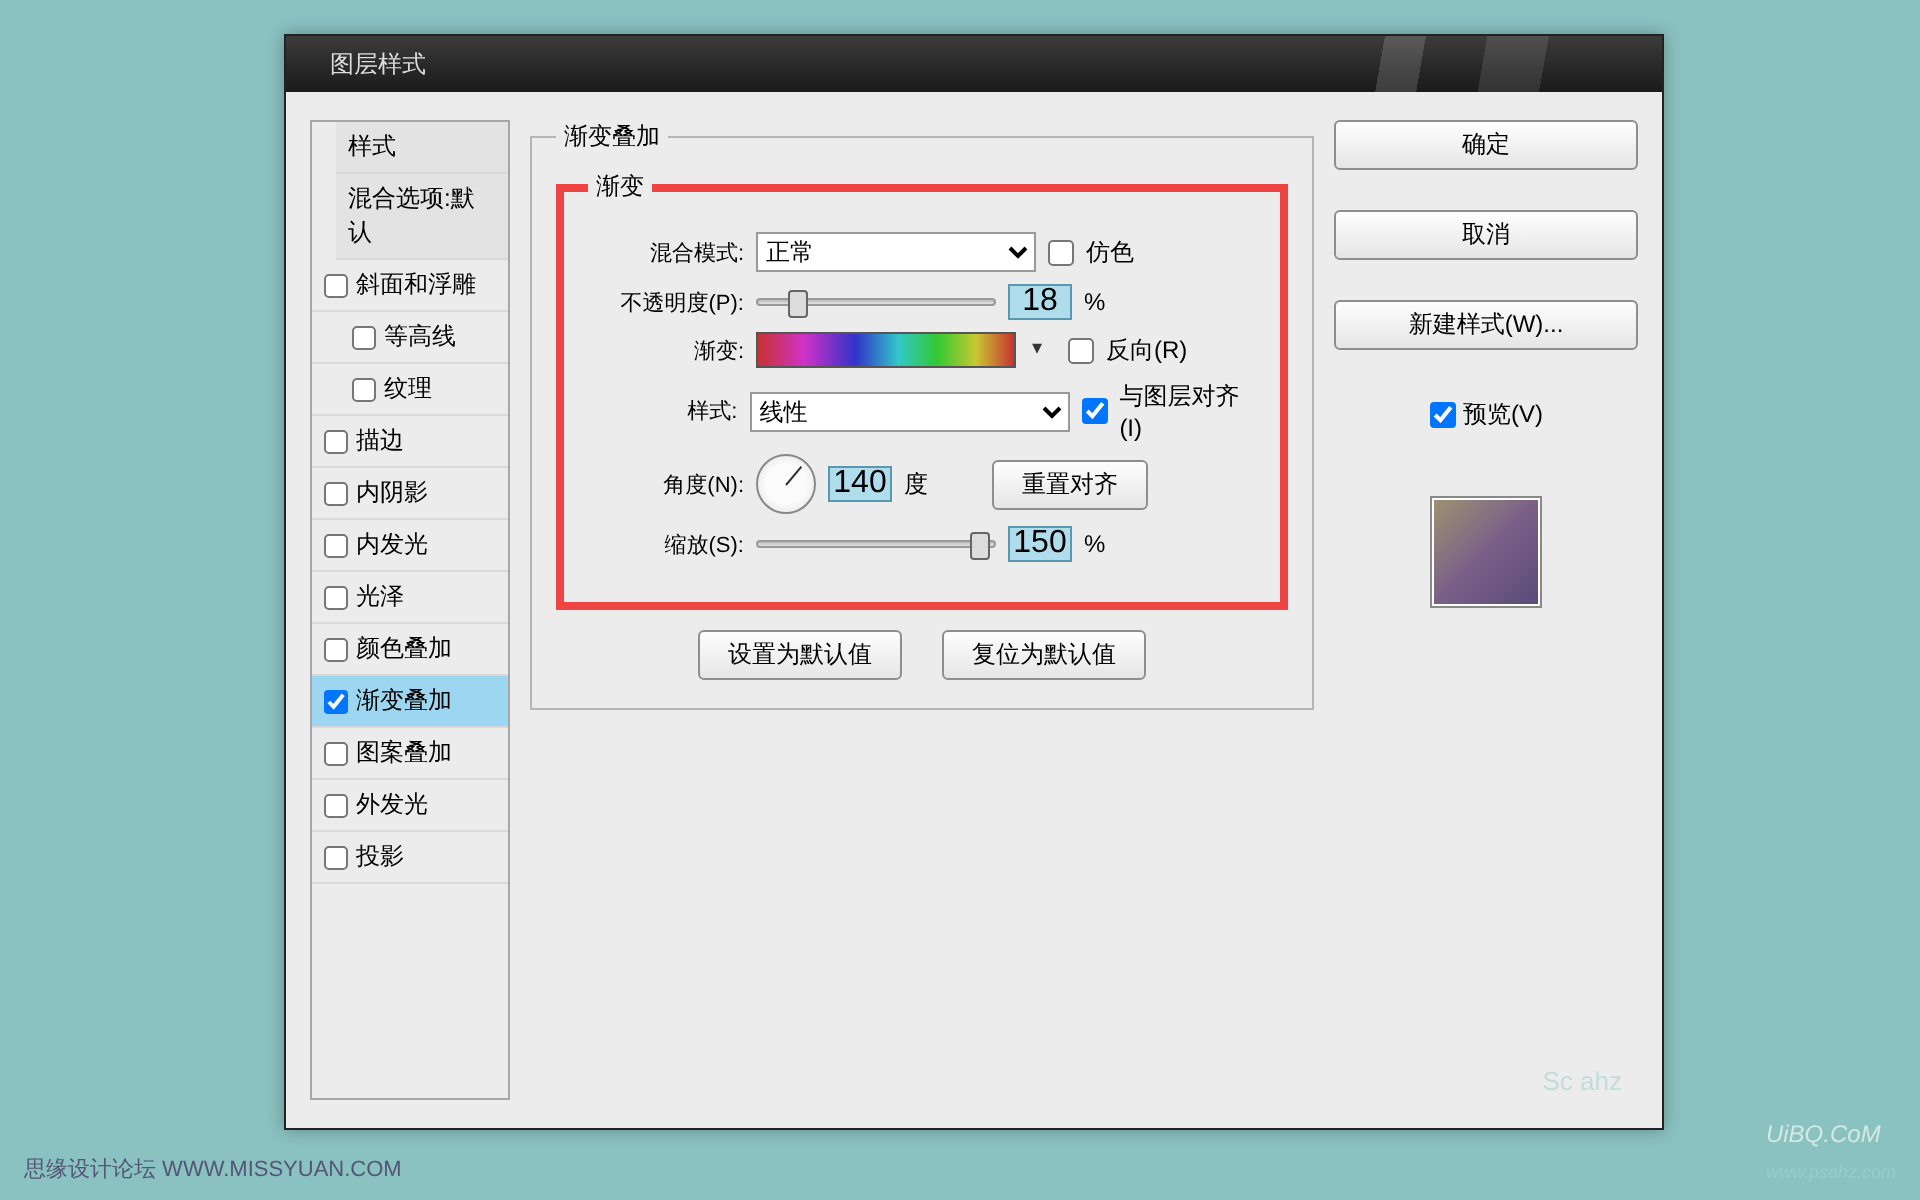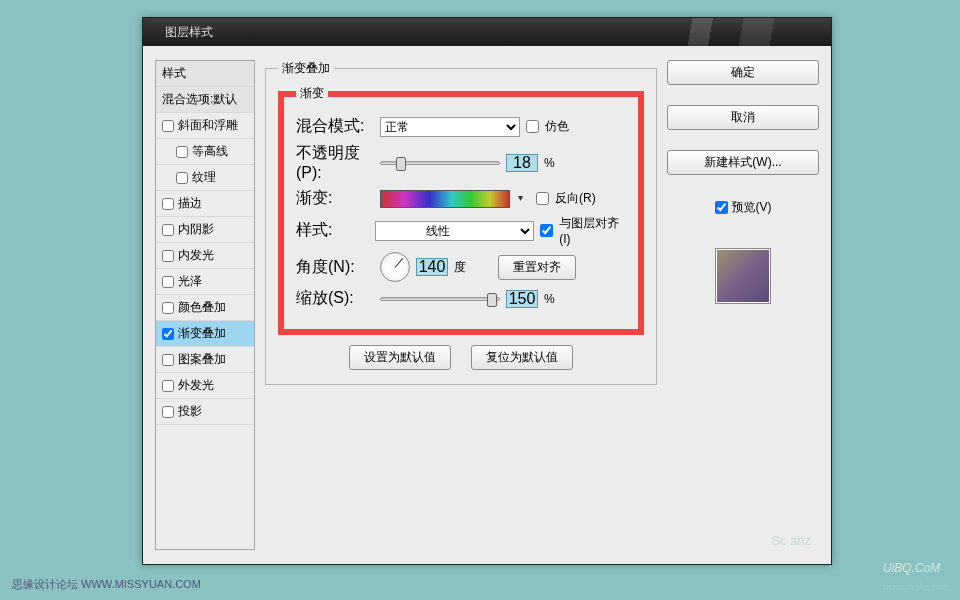--- a/index.html
+++ b/index.html
@@ -3,33 +3,33 @@
 <meta charset="utf-8">
 <style>
 *{box-sizing:border-box;margin:0;padding:0;font-family:'Microsoft YaHei',SimSun,sans-serif;font-size:12px;}
 body{background:#8ac2c1;width:960px;height:600px;position:relative;}
 .dialog{position:absolute;left:142px;top:17px;width:690px;height:548px;background:#ececec;border:1px solid #222;box-shadow:0 0 8px rgba(0,0,0,.3);}
 .titlebar{height:28px;background:linear-gradient(180deg,#3c3c3c 0%,#2a2a2a 50%,#1b1b1b 100%);display:flex;align-items:center;padding:0 22px;color:#ddd;font-size:12px;position:relative;overflow:hidden;}
 .titlebar::after{content:'';position:absolute;right:0;top:0;width:200px;height:28px;background:linear-gradient(100deg,transparent 0%,transparent 30%,rgba(255,255,255,.15) 30%,rgba(255,255,255,.15) 40%,transparent 40%,transparent 55%,rgba(255,255,255,.1) 55%,rgba(255,255,255,.1) 70%,transparent 70%);}
 .body{display:flex;padding:14px 12px;gap:10px;height:calc(100% - 28px);}
 .sidebar{width:100px;border:1px solid #a6a6a6;background:#ececec;}
 .sidebar-header,.sidebar-item{padding:4px 6px;border-bottom:1px solid #d9d9d9;font-size:12px;display:flex;align-items:center;gap:4px;cursor:default;}
-.sidebar-header{background:#e3e3e3;}
+.sidebar-header{background:#e3e3e3;margin-left:12px;}
 .sidebar-item.selected{background:#9dd6f0;}
 .sidebar-item input[type=checkbox]{width:12px;height:12px;}
 .indent{padding-left:20px;}
 .main{flex:1;position:relative;}
 fieldset{border:1px solid #b5b5b5;padding:8px 12px 14px;margin-bottom:4px;}
 fieldset>legend{padding:0 4px;font-size:12px;}
-.inner-fieldset{border:6px solid #ef4444;}
+.inner-fieldset{border:4px solid #ef4444;}
 .row{display:flex;align-items:center;margin:6px 0;gap:6px;}
-.lbl{width:78px;text-align:left;font-size:16px;}
+.lbl{width:78px;text-align:right;font-size:11px;}
 select{height:20px;border:1px solid #999;background:#fff;font-size:12px;}
 select.mode{width:140px;}
-select.style{width:167px;padding-left:46px;}
+select.style{width:167px;}
 input[type=checkbox]{width:13px;height:13px;}
 .slider-track{width:120px;height:4px;background:linear-gradient(#bcbcbc,#e0e0e0);border:1px solid #999;border-radius:2px;position:relative;}
 .slider-thumb{position:absolute;top:-5px;width:10px;height:14px;background:#dcdcdc;border:1px solid #666;border-radius:2px;}
 .numbox{width:32px;height:18px;background:#b0ddec;border:1px solid #5a98b0;text-align:center;font-size:16px;line-height:16px;}
 .gradient{width:130px;height:18px;background:linear-gradient(90deg,#c83232 0%,#d032c8 18%,#3232c8 38%,#32c8c8 55%,#32c832 70%,#c8c832 85%,#c83232 100%);border:1px solid #555;position:relative;}
 .gradient::after{content:'▾';position:absolute;right:-14px;top:1px;font-size:10px;color:#333;}
 .dial{width:30px;height:30px;border:1px solid #888;border-radius:50%;background:radial-gradient(circle,#fbfbfb 50%,#e0e0e0);position:relative;}
 .dial::after{content:'';position:absolute;left:50%;top:50%;width:12px;height:1px;background:#333;transform-origin:left center;transform:rotate(-50deg);}
 .btn{background:linear-gradient(#fefefe,#e5e5e5);border:1px solid #8e8e8e;border-radius:3px;padding:3px 14px;font-size:12px;cursor:pointer;}
 .btn-row{display:flex;gap:20px;justify-content:center;margin-top:10px;}

